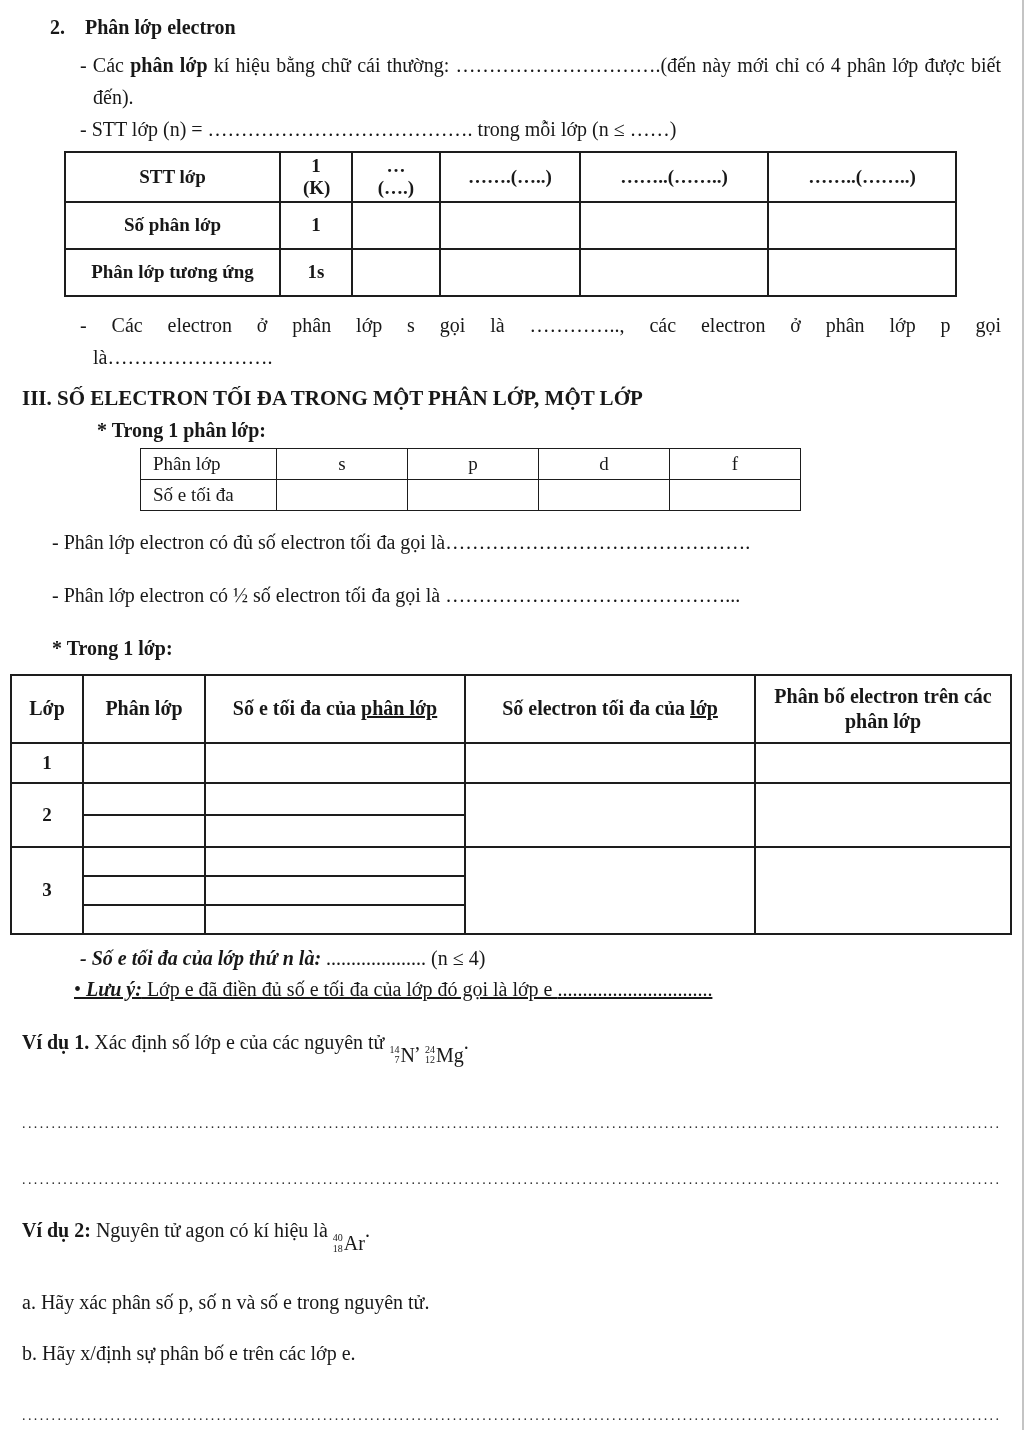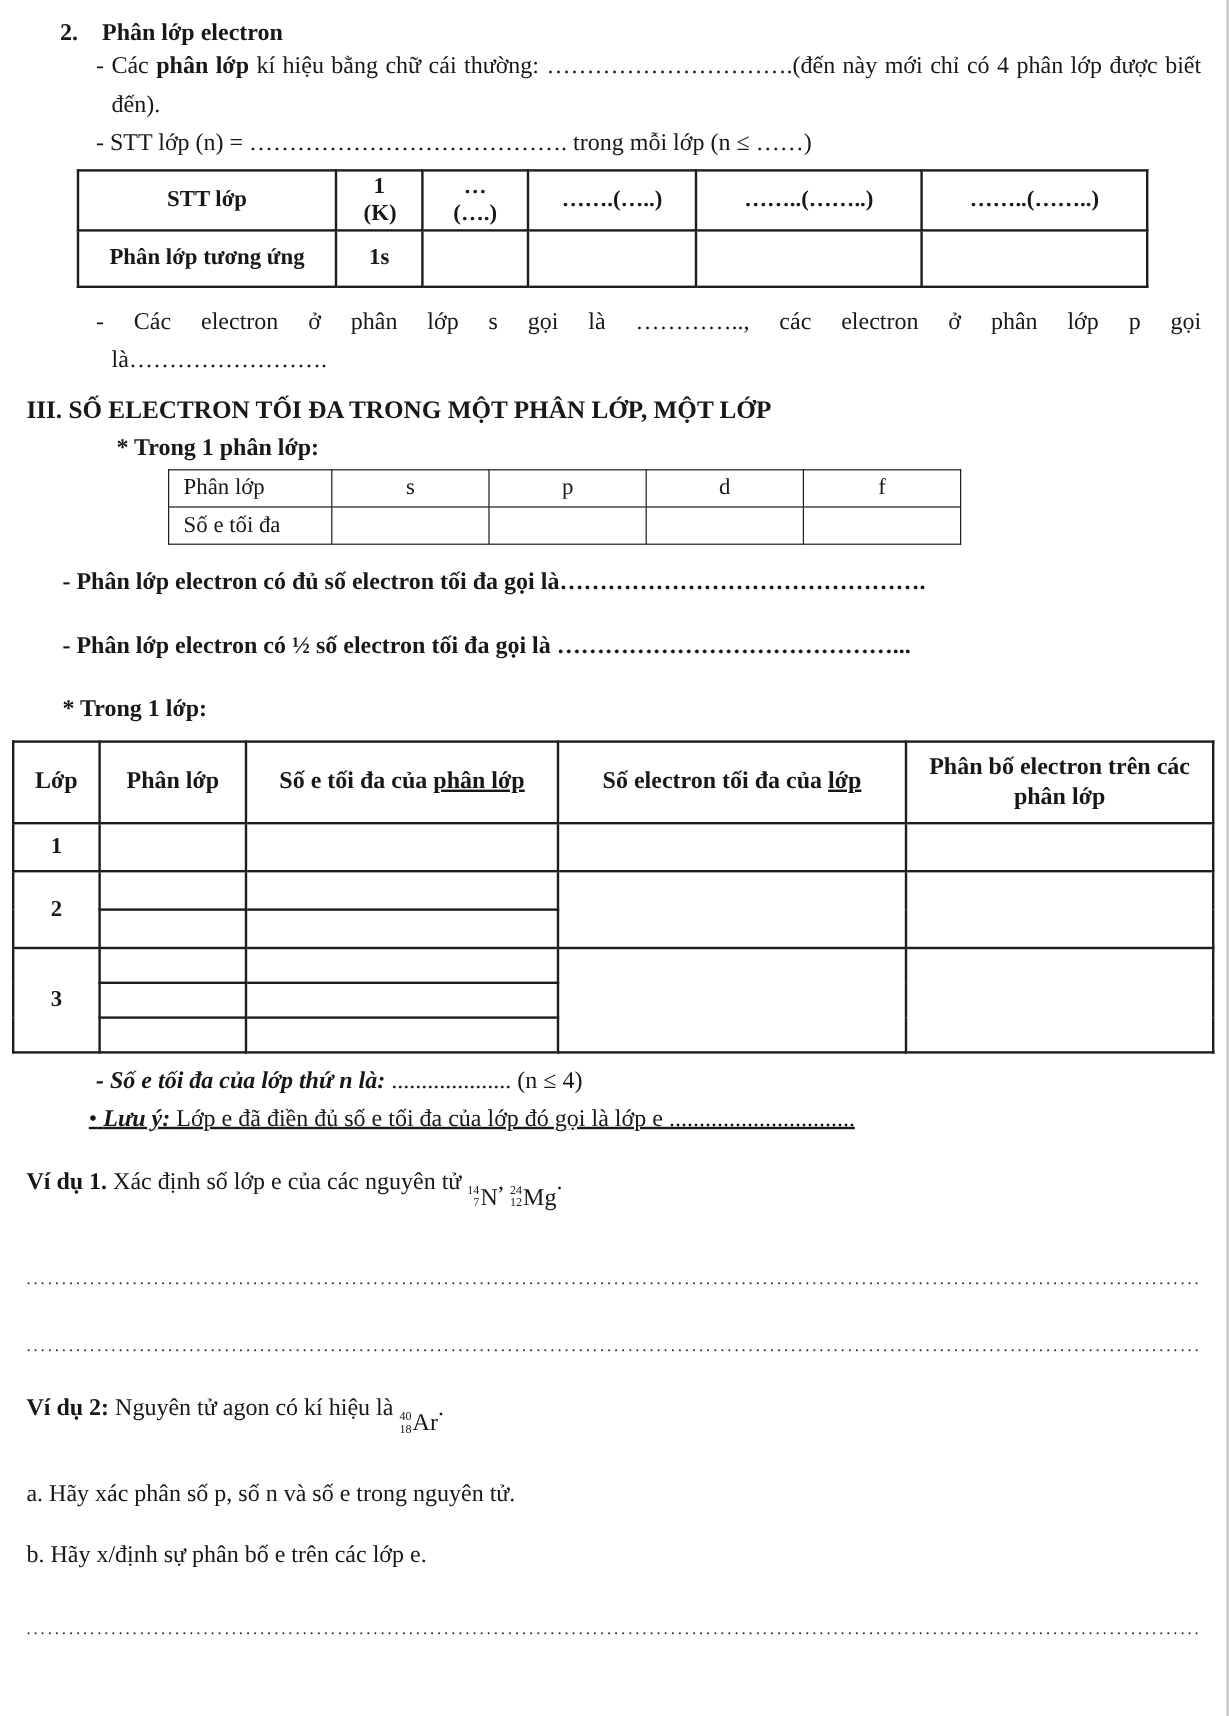--- a/index.html
+++ b/index.html
@@ -13,21 +13,21 @@
     font-size:20px;
     color:#181818;
     overflow:hidden;
     border-right:2px solid #c4c4c4;
   }
   .b{font-weight:bold;}
   .bi{font-weight:bold;font-style:italic;text-align:center;}
   .u{text-decoration:underline;}
   p{margin:0;}
   
-  .sec2{margin:2px 0 0 28px;font-weight:bold;}
+  .sec2{margin:2px 0 10px 28px;font-weight:bold;}
   .sec2 .num{margin-right:20px;}
   .hang{padding-left:13px;text-indent:-13px;}
   .body-ind{margin-left:58px;width:908px;}
   .just{text-align:justify;line-height:1.62;}
   .wsp{word-spacing:8px;}
   
   table{border-collapse:collapse;table-layout:fixed;}
   td,th{border:2px solid #1d1d1d;text-align:center;vertical-align:middle;
         font-weight:normal;overflow:hidden;padding:2px 22px;box-sizing:border-box;}
   .t1{margin:10px 0 0 42px;width:891px;}
@@ -37,21 +37,21 @@
   .t2 td{height:31px;font-size:19px;border-width:1.5px;}
   .t2 .lft{text-align:left;padding-left:12px;}
   .t3{margin:14px 0 0 -12px;width:1000px;}
   .t3 th{font-weight:bold;height:68px;font-size:20px;line-height:1.25;padding:2px 10px;}
   .t3 td{font-size:19px;}
   .t3 .r1 td{height:40px;}
   .t3 .r2 td{height:32px;}
   .t3 .r3 td{height:29px;}
   .t3 .lop{font-weight:bold;}
   
-  .note{margin-left:30px;margin-top:0;font-weight:bold;}
+  .note{margin-left:30px;margin-top:0;}
   .subhead{font-weight:bold;}
   
   .nuclide{display:inline-flex;align-items:center;vertical-align:-4px;}
   .nuclide .stack{display:inline-flex;flex-direction:column;font-size:10px;
                   line-height:1.08;margin-right:1px;align-items:flex-end;}
   
   .dotline{width:980px;overflow:hidden;white-space:nowrap;font-size:14px;
            letter-spacing:2.4px;color:#2a2a2a;height:18px;line-height:18px;}
 </style>
 </head>
@@ -77,20 +77,28 @@
     <tbody>
         <tr>
       <td class="hb">STT lớp</td>
       <td class="hb">1 (K)</td>
       <td class="hb">…(….)</td>
       <td class="hb">…….(…..)</td>
       <td class="hb">……..(……..)</td>
       <td class="hb">……..(……..)</td>
     </tr>
     <tr>
+      <td class="hb">Số phân lớp</td>
+      <td class="hb">1</td>
+      <td></td>
+      <td></td>
+      <td></td>
+      <td></td>
+    </tr>
+    <tr>
       <td class="hb">Phân lớp tương ứng</td>
       <td class="hb">1s</td>
       <td></td>
       <td></td>
       <td></td>
       <td></td>
     </tr>
   </tbody>
     </table>
 

